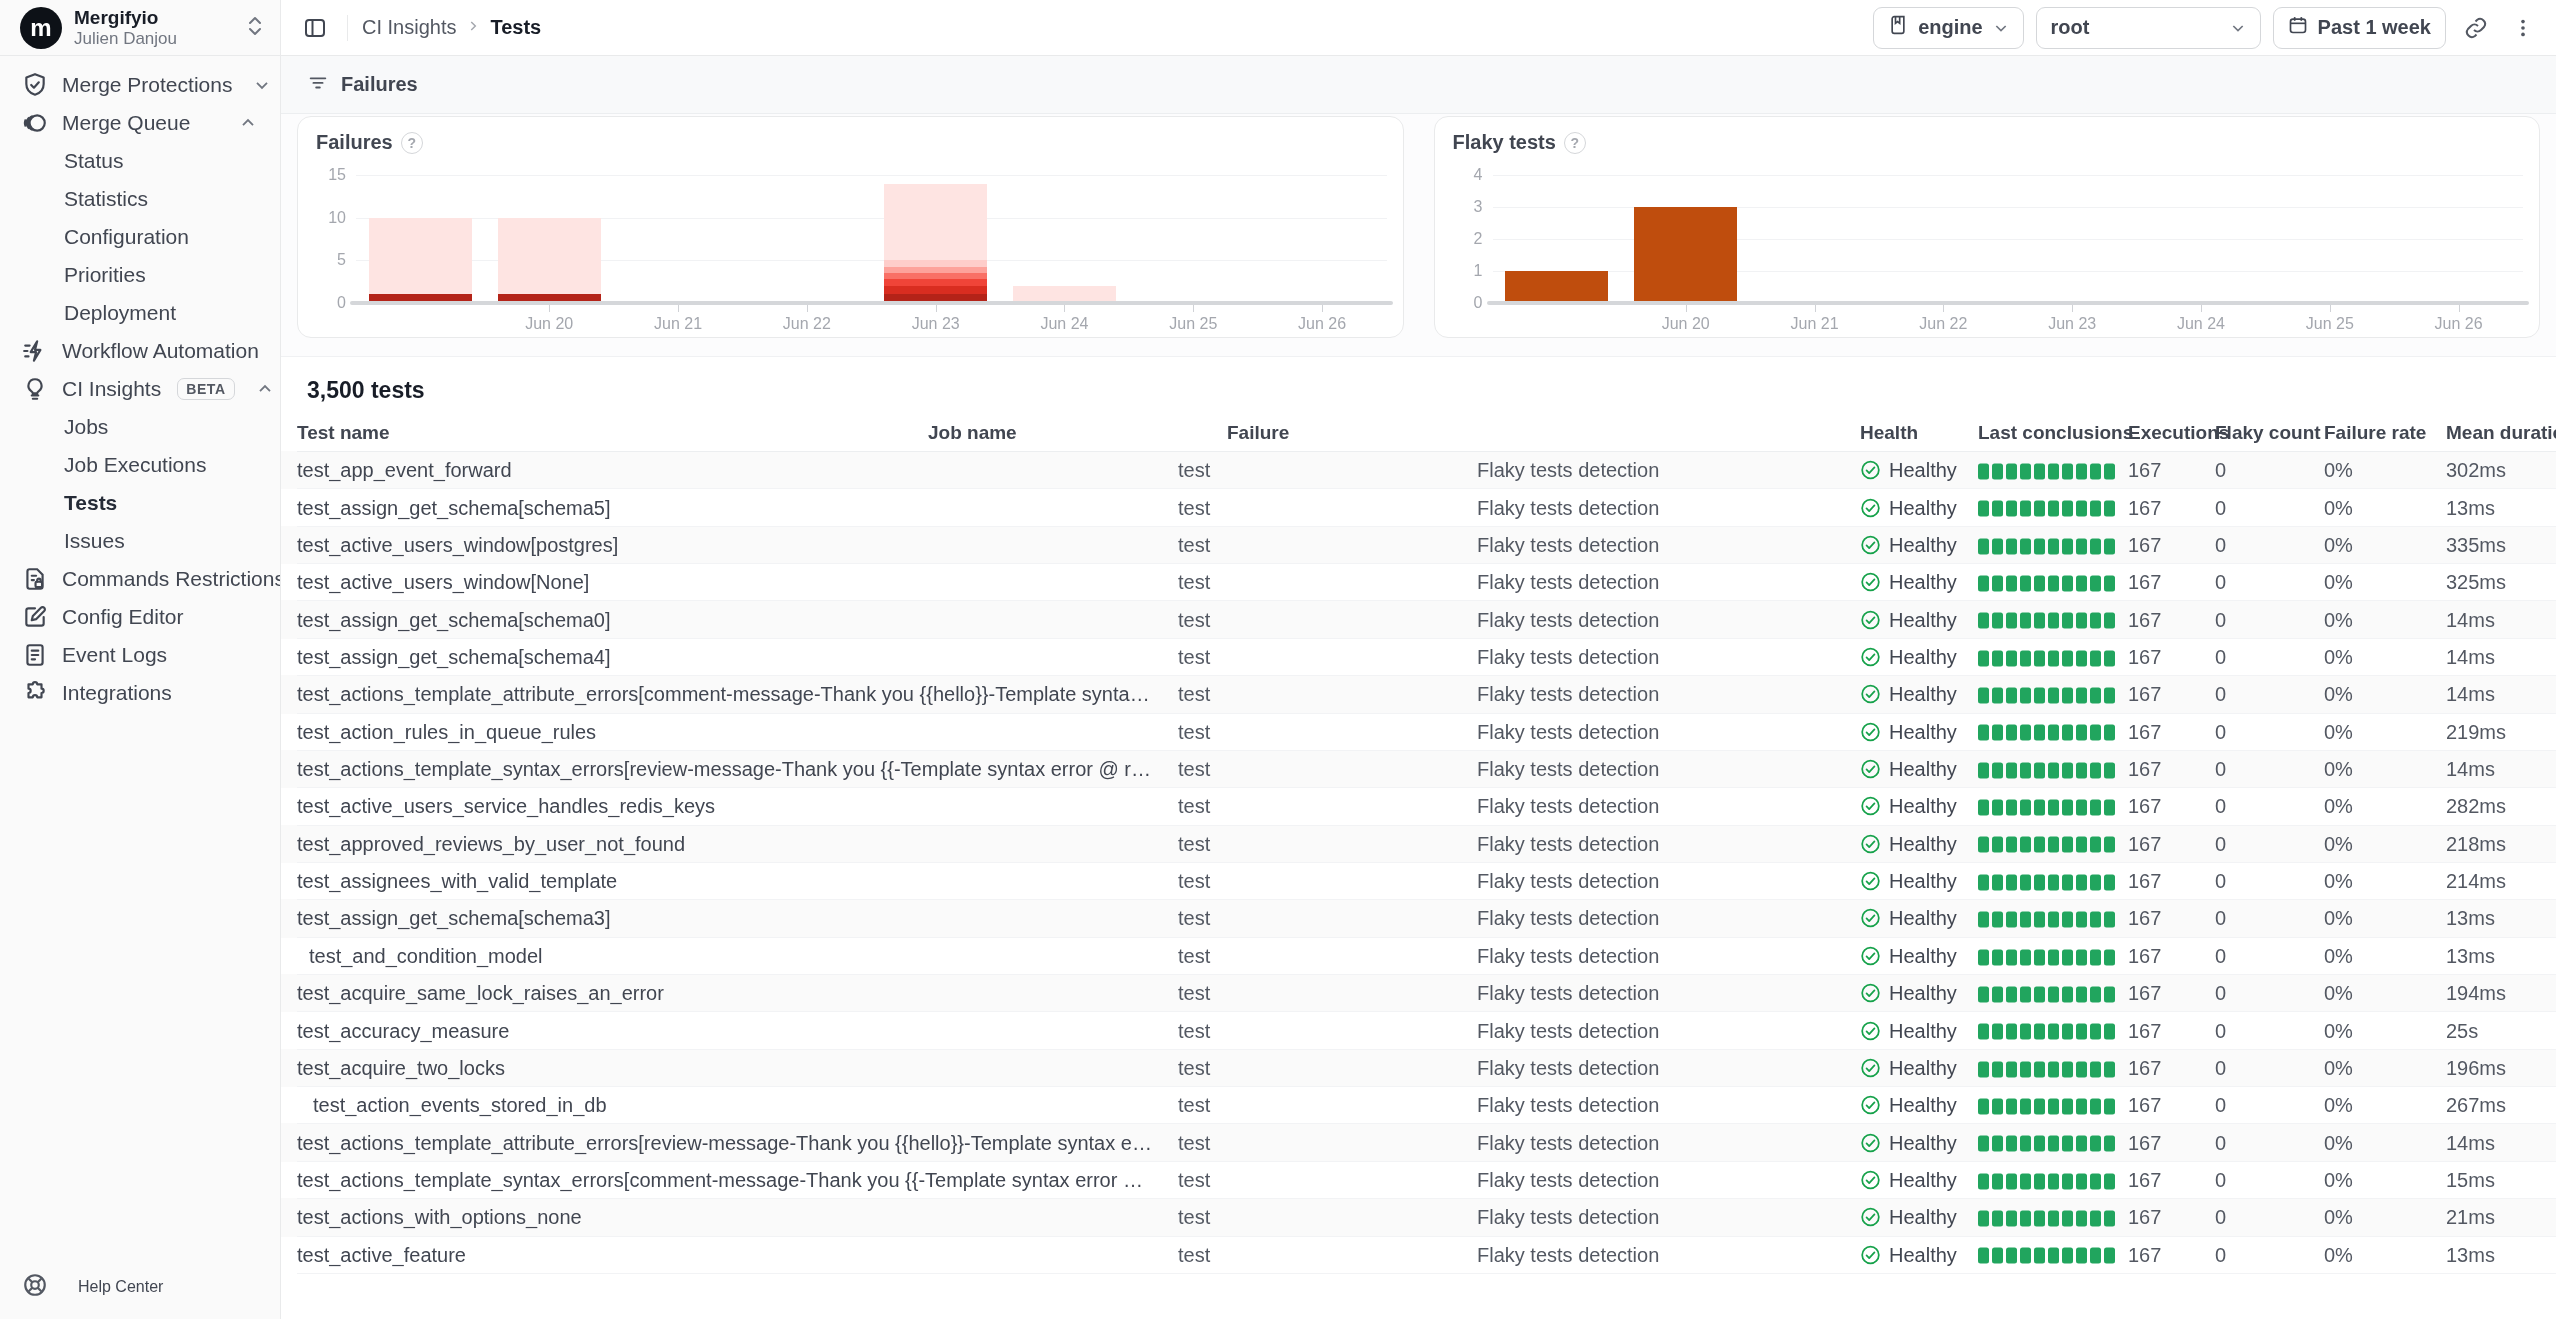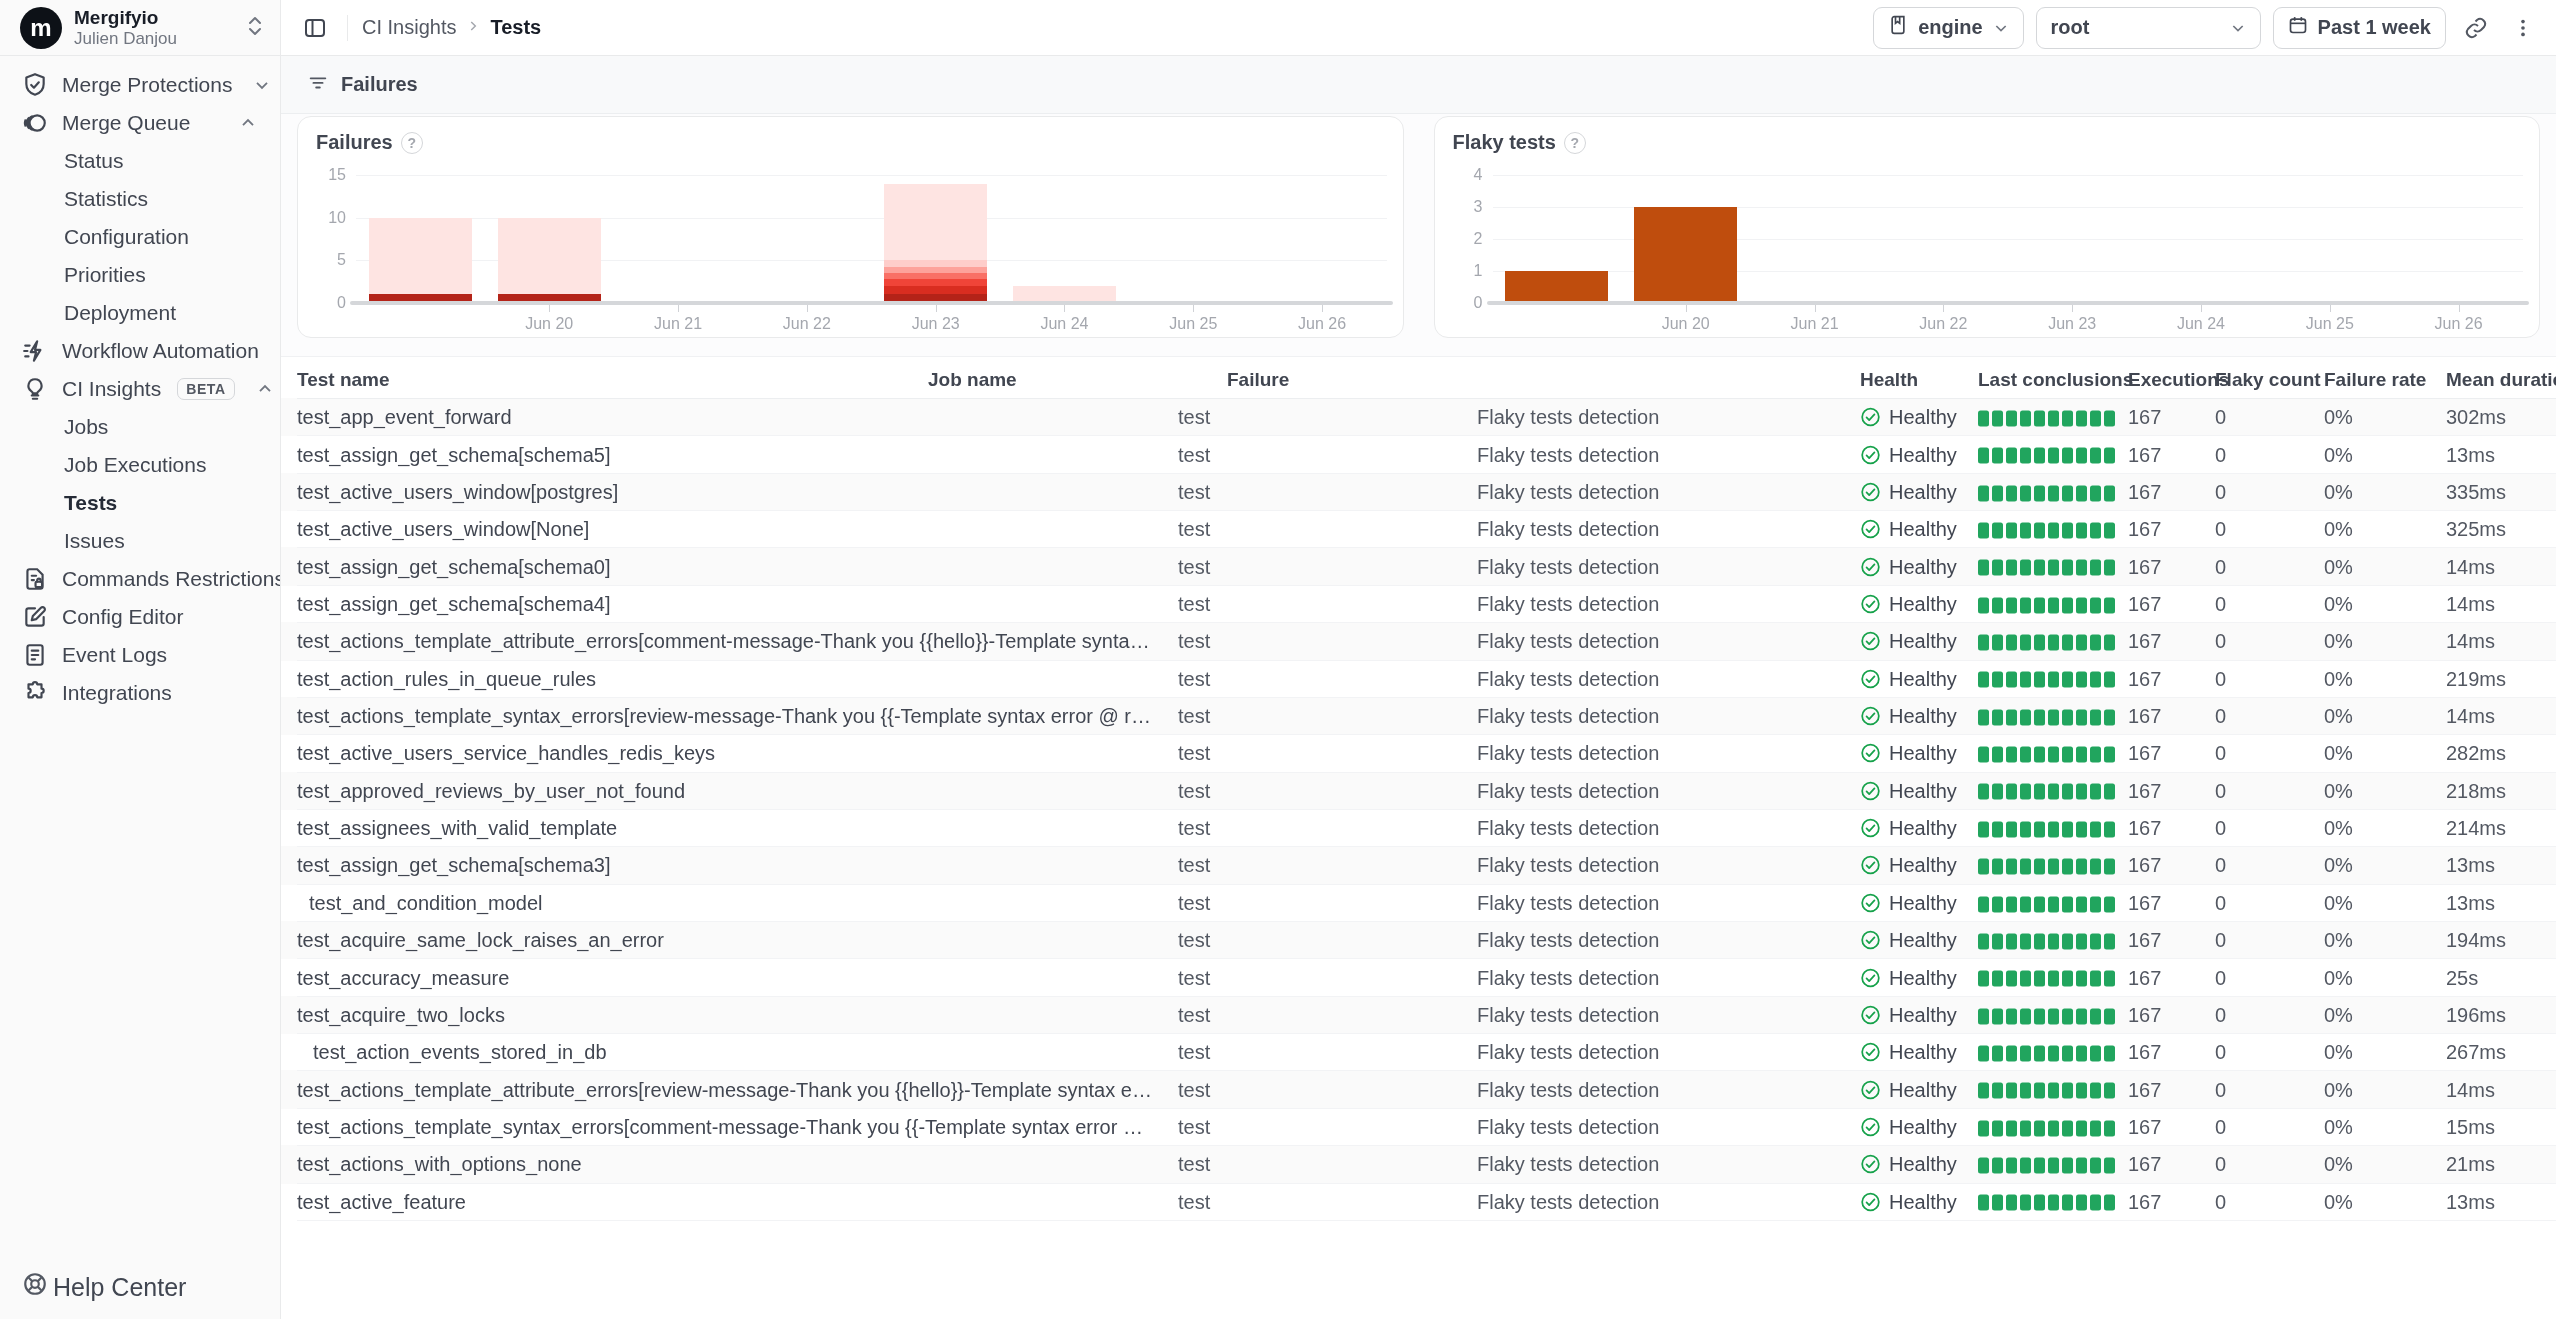--- a/index.html
+++ b/index.html
@@ -14,21 +14,21 @@
   .org-name { font-size:19px; font-weight:700; color:#181d27; }
   .org-user { font-size:17px; color:#717680; }
   .org-caret { color:#717680; }
   .nav { flex:1; padding:10px 10px 0 10px; overflow:hidden; }
   .nav-item { display:flex; align-items:center; gap:14px; height:38px; padding:0 12px; border-radius:8px; font-size:21px; color:#414651; cursor:pointer; }
   .nav-item svg { flex:none; }
   .nav-item .lbl { flex:1; white-space:nowrap; }
   .nav-sub { display:flex; align-items:center; height:38px; padding-left:54px; font-size:21px; color:#414651; border-radius:8px; cursor:pointer; }
   .nav-sub.active { font-weight:700; color:#252b37; }
   .beta { border:1.5px solid #d5d7da; border-radius:7px; font-size:14px; letter-spacing:.6px; color:#535862; padding:2px 8px; margin-left:2px; font-weight:600; }
-  .help { height:64px; display:flex; align-items:center; gap:5px; padding:0 22px; font-size:25px; color:#414651; cursor:pointer; }
+  .help { height:64px; display:flex; align-items:center; gap:30px; padding:0 22px; font-size:16px; color:#414651; cursor:pointer; }
   .chev { color:#717680; }
 
   
   .main { flex:1; display:flex; flex-direction:column; background:#fff; min-width:0; }
   .topbar { height:56px; display:flex; align-items:center; padding:0 16px; border-bottom:1px solid #e9eaeb; gap:12px; background:#fff; }
   .tb-left { display:flex; align-items:center; gap:14px; flex:1; }
   .vdiv { width:1px; height:26px; background:#e9eaeb; }
   .crumb-a { font-size:20px; color:#535862; }
   .crumb-b { font-size:20px; color:#181d27; font-weight:700; }
   .tb-right { display:flex; align-items:center; gap:12px; }
@@ -358,20 +358,21 @@
               <div class="xtick" style="left: 93.75%;"></div>
               <div class="xlab" style="left: 93.75%;">Jun 26</div>
               <div class="bar" style="left: 1.25%; width: 10%; height: 25%; background: rgb(191, 77, 13);"></div>
               <div class="bar" style="left: 13.75%; width: 10%; height: 75%; background: rgb(191, 77, 13);"></div>
               <div class="baseline"></div>
             </div>
           </div>
         </div>
     </section>
 
+    <div class="tests-head">3,500 tests</div>
     <div class="table">
       <div class="thead" id="thead">
           <div class="th" style="left: 0px;">Test name</div>
           <div class="th" style="left: 631px;">Job name</div>
           <div class="th" style="left: 930px;">Failure</div>
           <div class="th" style="left: 1563px;">Health</div>
           <div class="th" style="left: 1681px;">Last conclusions</div>
           <div class="th" style="left: 1831px;">Executions</div>
           <div class="th" style="left: 1918px;">Flaky count</div>
           <div class="th" style="left: 2027px;">Failure rate</div>

